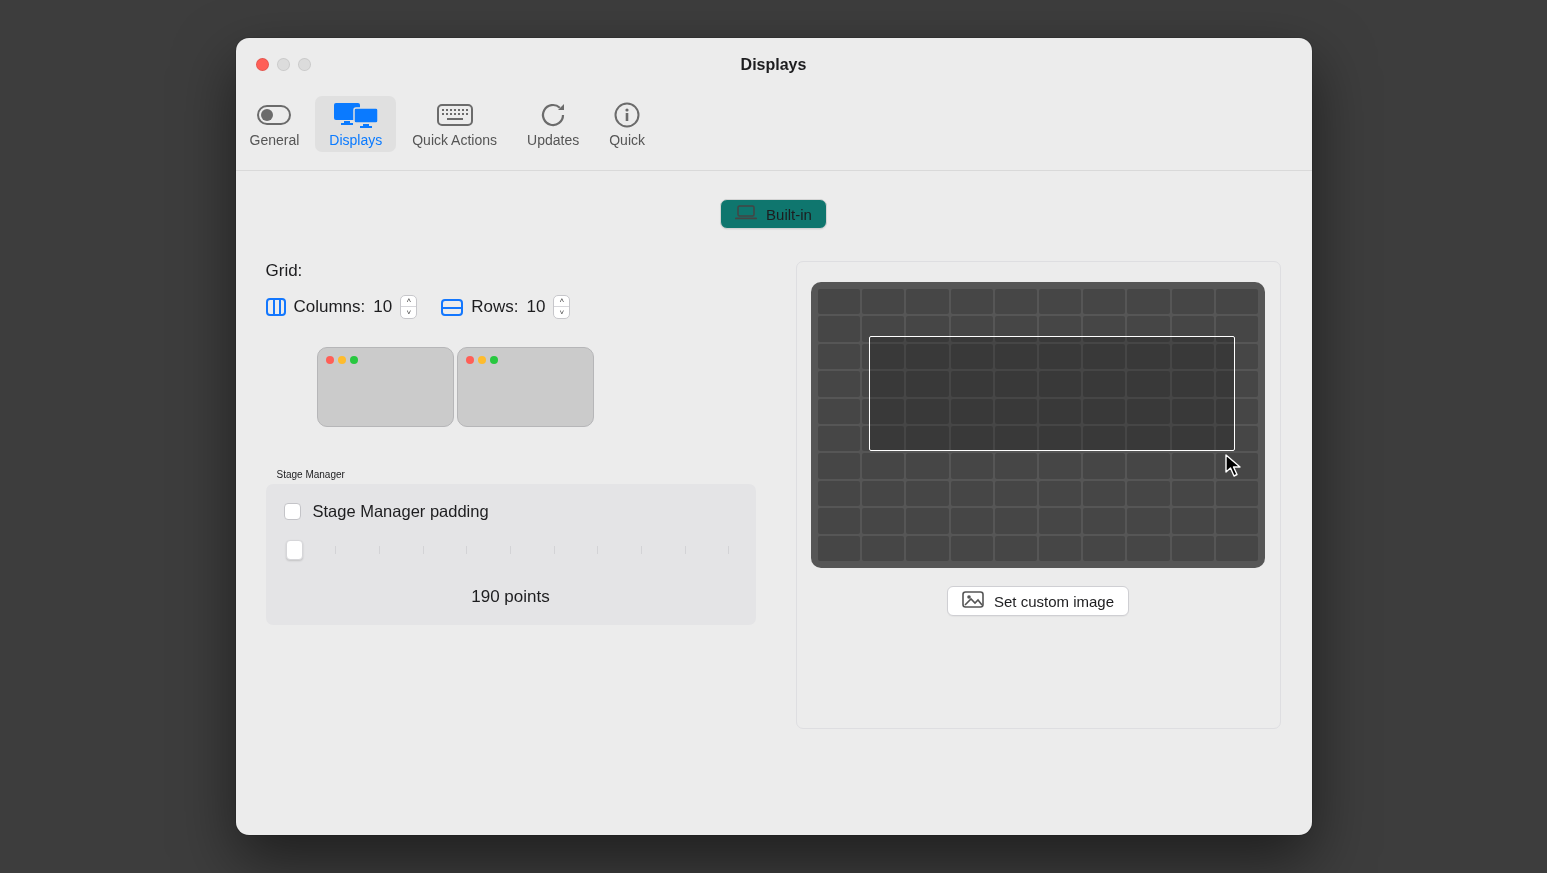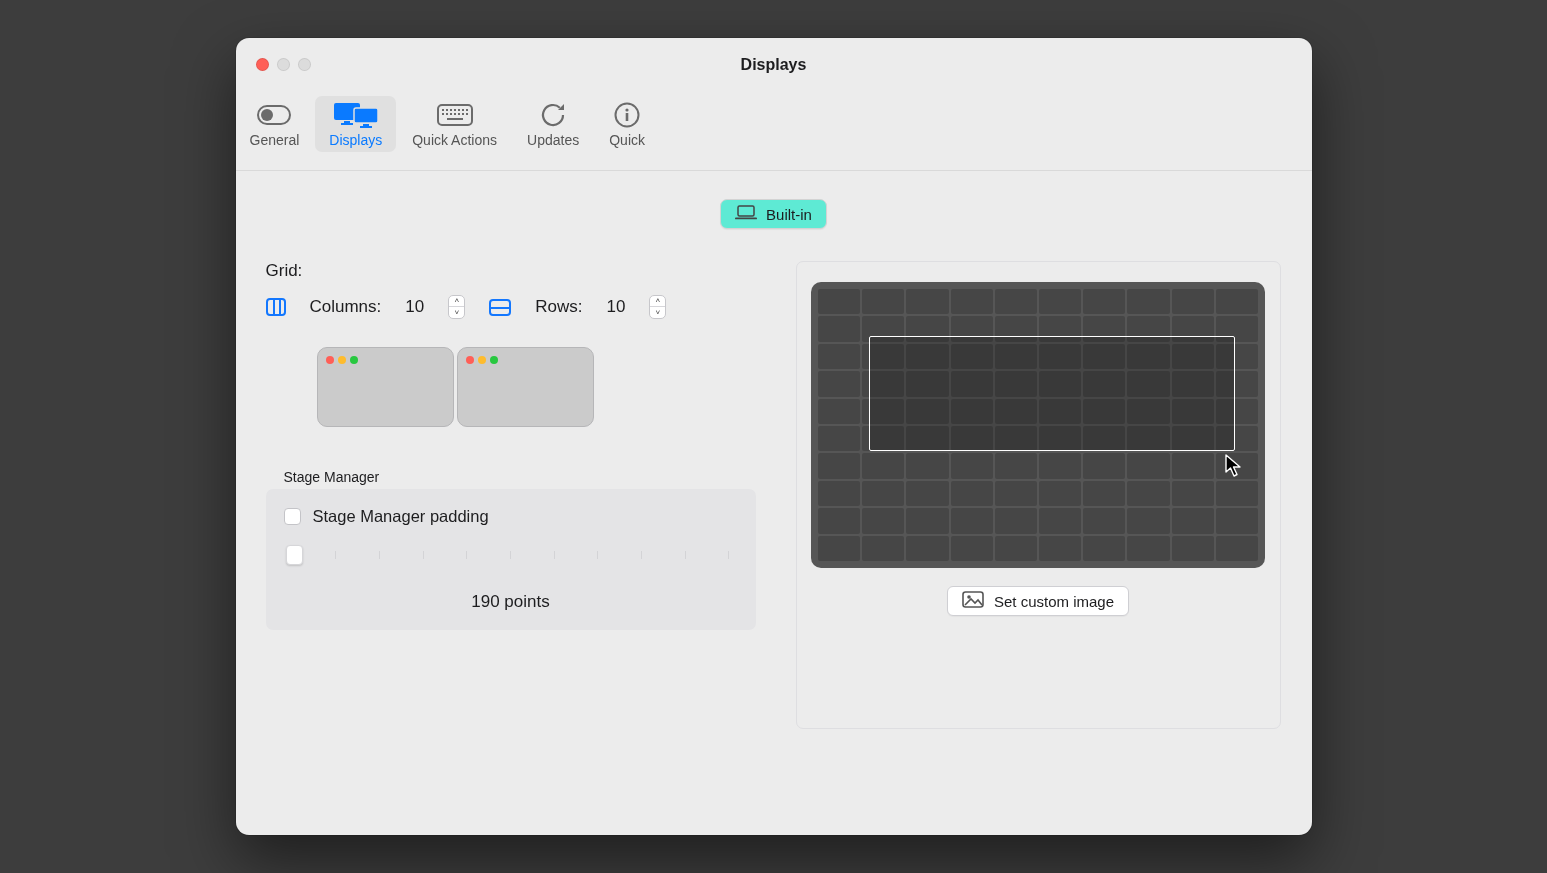--- a/index.html
+++ b/index.html
@@ -75,21 +75,21 @@
     flex: 1;
     padding: 28px 30px 30px 30px;
     position: relative;
   }
   .display-seg-wrap {
     display: flex;
     justify-content: center;
     margin-bottom: 32px;
   }
   .display-seg {
-    background: #5eead4;
+    background: #0f766e;
     border: 1px solid #d3d3d3;
     border-radius: 7px;
     padding: 5px 14px;
     font-size: 15px;
     display: flex;
     align-items: center;
     gap: 9px;
     box-shadow: 0 1px 1px rgba(0,0,0,0.05);
     cursor: default;
   }
@@ -104,21 +104,21 @@
   }
   .grid-row {
     display: flex;
     align-items: center;
     gap: 24px;
     margin-top: 14px;
   }
   .gfield {
     display: flex;
     align-items: center;
-    gap: 24px;
+    gap: 8px;
     font-size: 17px;
   }
   .gfield .val { margin-left: 0; }
   .stepper {
     width: 17px;
     display: flex;
     flex-direction: column;
     border: 1px solid #c7c7cb;
     border-radius: 5px;
     overflow: hidden;
@@ -163,22 +163,22 @@
   .mini-win .d.r { background:#ff5f57; }
   .mini-win .d.y { background:#febc2e; }
   .mini-win .d.g { background:#28c840; }
   
   .sm-group {
     margin-top: 42px;
     position: relative;
     width: 490px;
   }
   .sm-legend {
-    font-size: 14px;
-    margin-left: 18px;
+    font-size: 10px;
+    margin-left: 11px;
   }
   .sm-box {
     background: #e4e4e6;
     border-radius: 7px;
     padding: 18px 18px 18px 18px;
     margin-top: 4px;
     width: 490px;
   }
   .sm-check-row {
     display:flex; align-items:center; gap: 12px;

